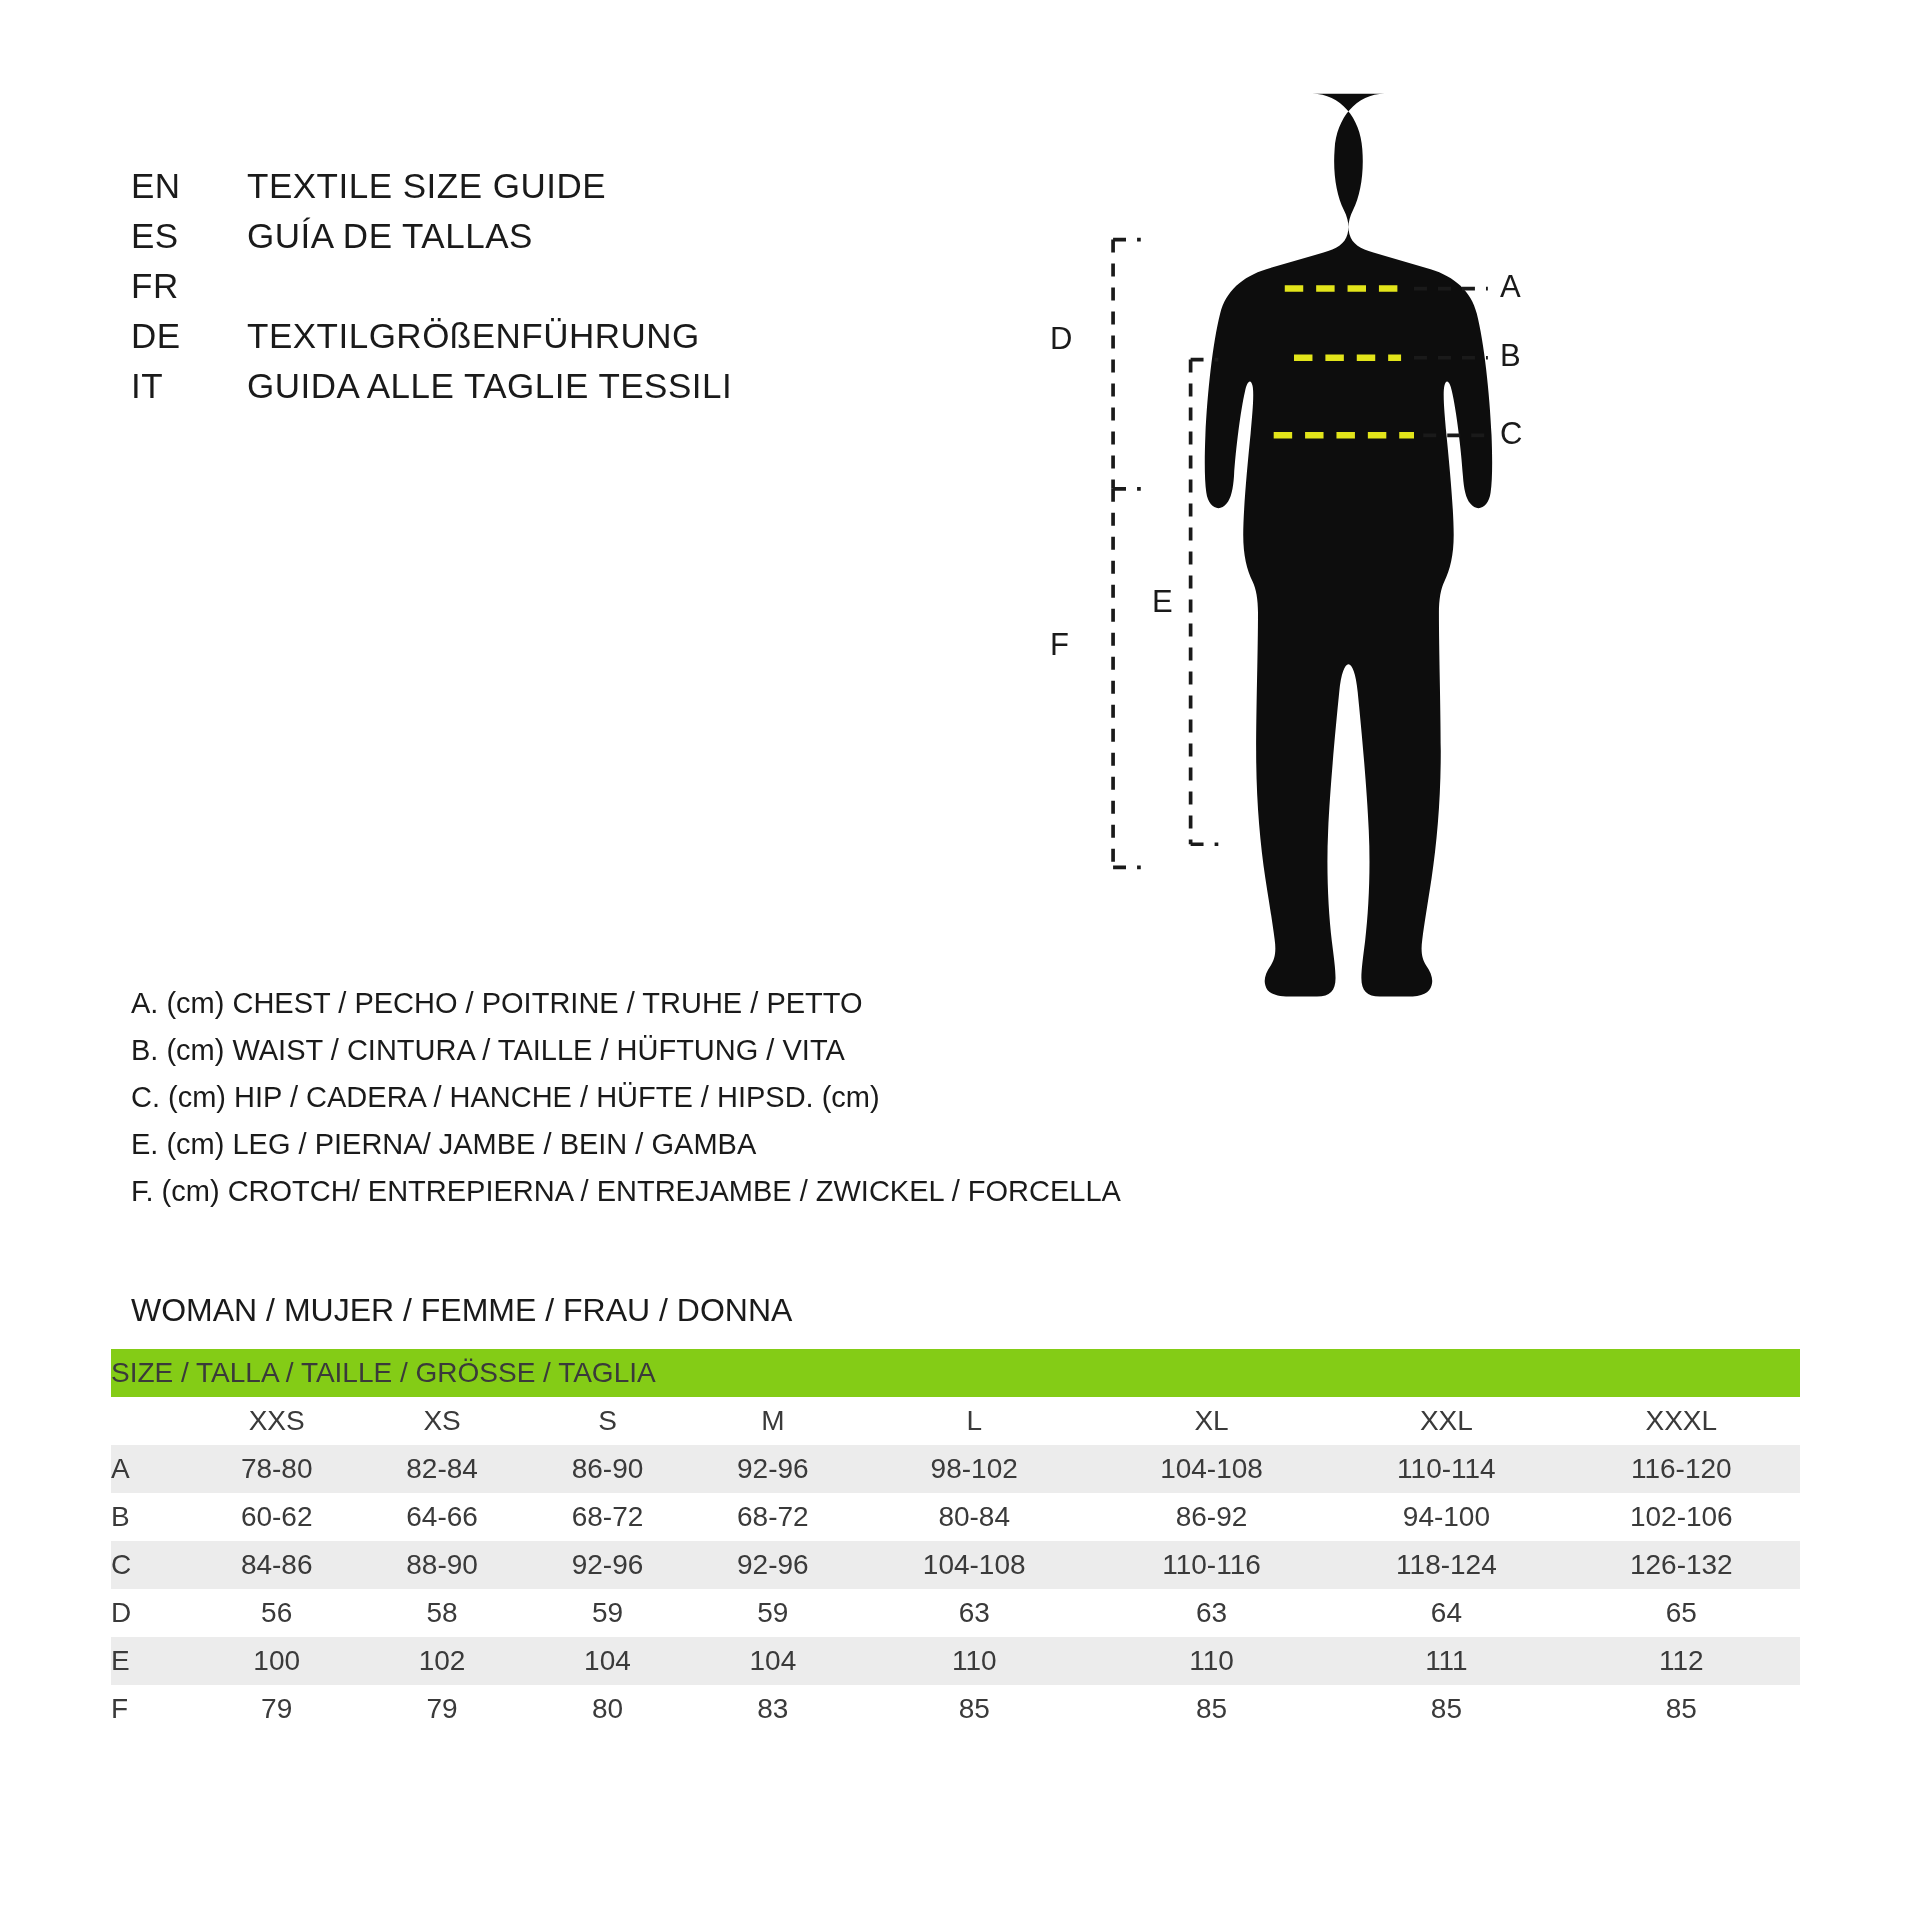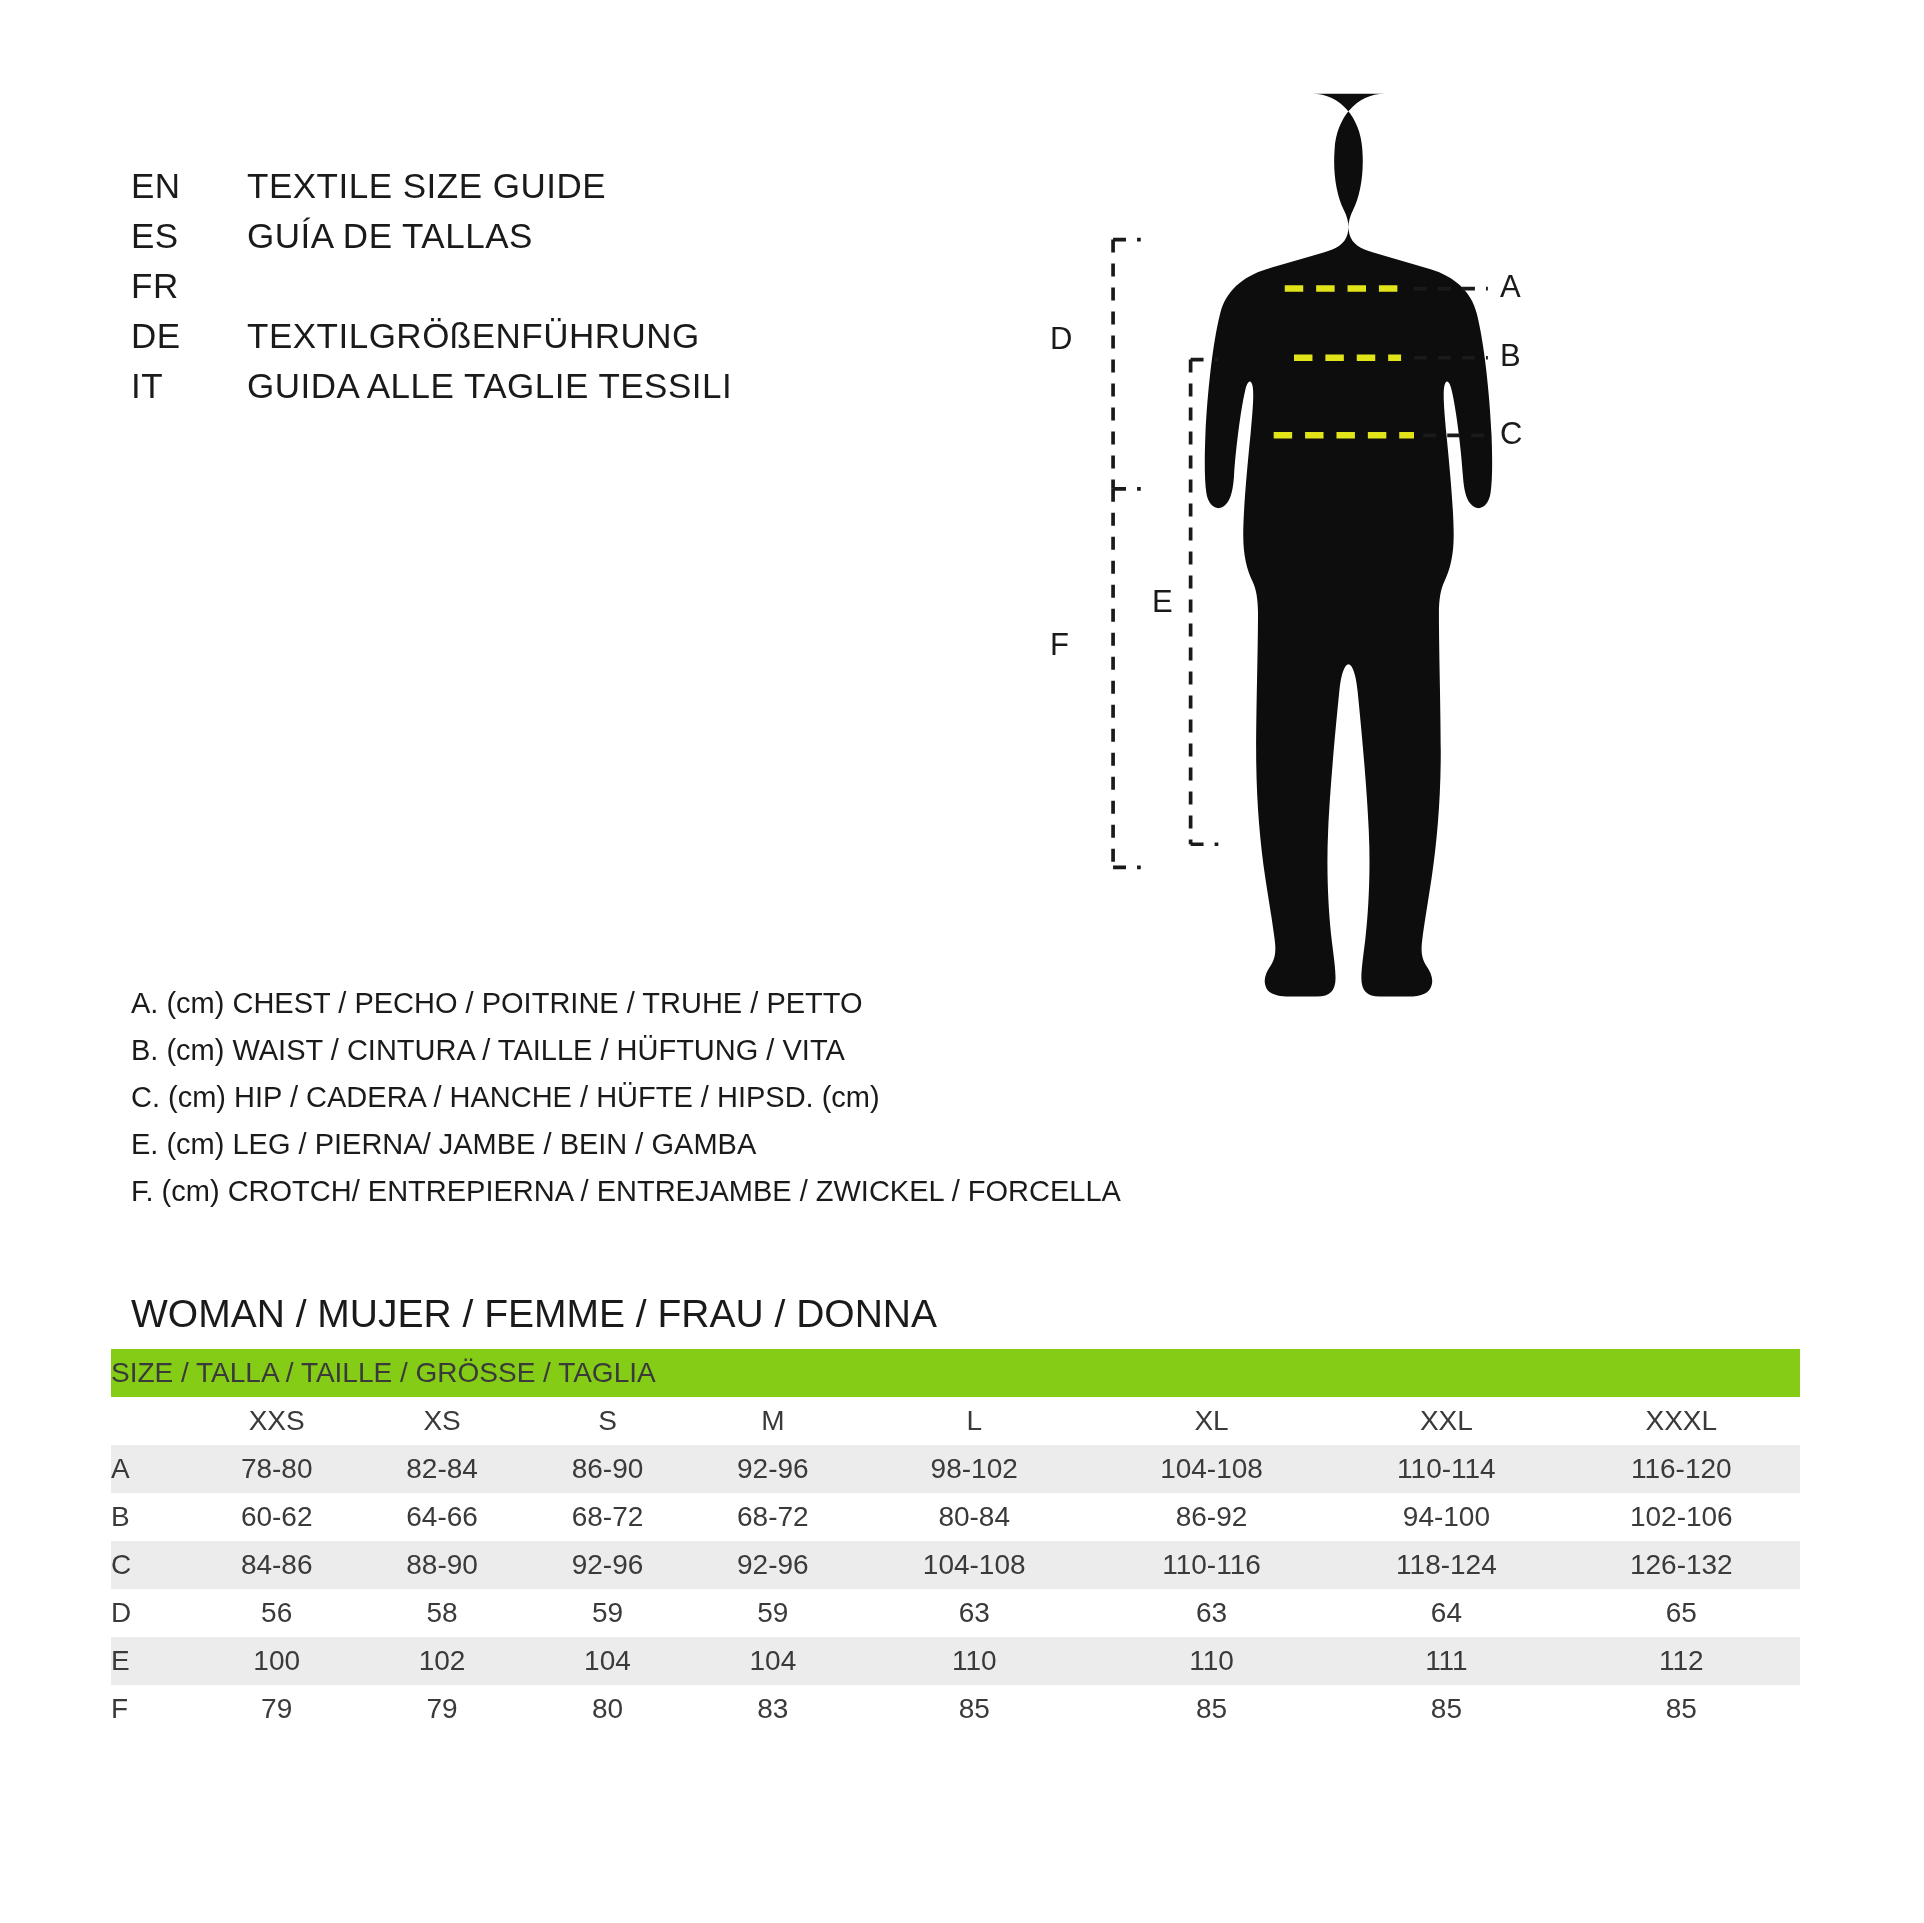--- a/index.html
+++ b/index.html
@@ -56,21 +56,21 @@
     height: 47px;
     color: #1a1a1a;
     white-space: nowrap;
   }
 
   
   #audience-label {
     position: absolute;
     left: 131px;
     top: 1292px;
-    font-size: 39px;
+    font-size: 32px;
     color: #1a1a1a;
     white-space: nowrap;
   }
 
   
   #size-table {
     position: absolute;
     left: 111px;
     top: 1349px;
     width: 1689px;

